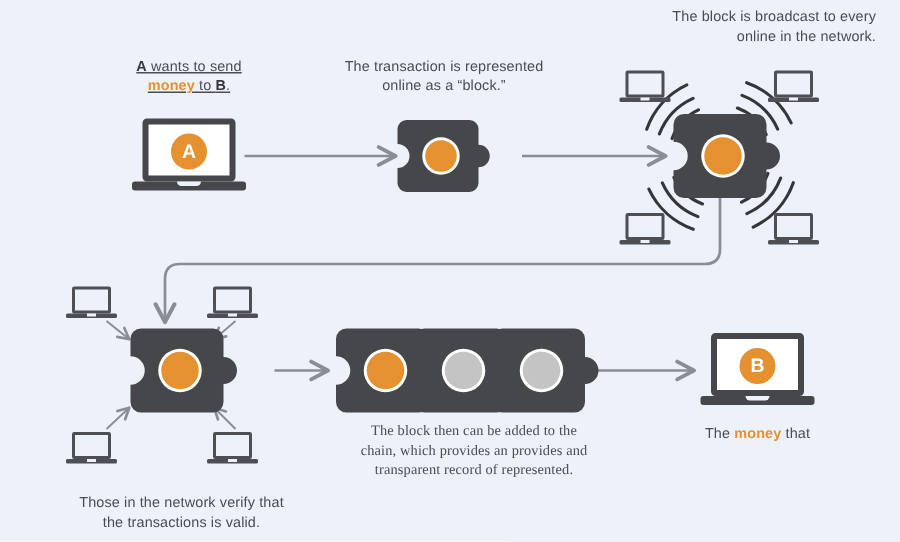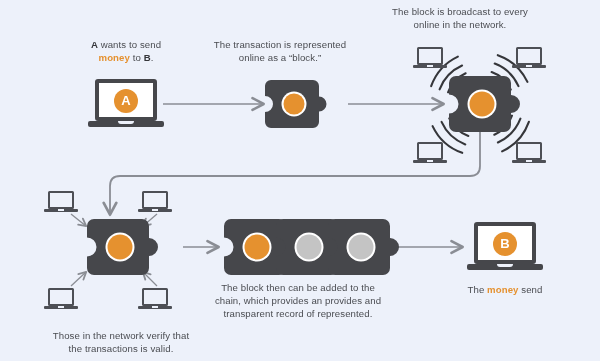--- a/index.html
+++ b/index.html
@@ -143,48 +143,48 @@
         <path d="M52,0 A52,52 0 0,1 37,37"></path>
       </g>
       <g transform="translate(480,104) rotate(110)">
         <path d="M34,0 A34,34 0 0,1 24,24"></path>
         <path d="M43,0 A43,43 0 0,1 30,30"></path>
         <path d="M52,0 A52,52 0 0,1 37,37"></path>
       </g>
     </g>
   </svg>
 
-  <div class="caption" style="left:46px; top:38px; width:160px;">
+  <div class="caption" style="left:46px; top:38px; width:160px;text-decoration:underline;">
     <div><span class="b">A</span><span> wants to send</span></div>
     <div><span class="amt">money</span><span> to </span><span class="b">B</span><span>.</span></div>
   </div>
 
   <div class="laptop-big" style="left:95px; top:79px;">
     <div class="lb-lid"></div>
     <div class="lb-coin">A</div>
     <div class="lb-base"></div>
     <div class="lb-notch"></div>
   </div>
 
-  <div class="caption" style="left:200px; top:38px; width:160px;">
+  <div class="caption" style="left:216px; top:38px; width:160px;">
     <div>The transaction is represented</div>
     <div>online as a “block.”</div>
   </div>
 
   <div class="block" style="left:265px; top:80px;">
     <svg width="62" height="48" viewBox="0 0 62 48">
       <path d="M6,0 H48 A6,6 0 0,1 54,6 V16.5
                A7.5,7.5 0 0,1 54,31.5 V42 A6,6 0 0,1 48,48 H6
                A6,6 0 0,1 0,42 V32 A8,8 0 0,0 0,16 V6 A6,6 0 0,1 6,0 Z" fill="#46474b"></path>
       <circle cx="29" cy="24" r="12.5" fill="#ffffff"></circle>
       <circle cx="29" cy="24" r="10.5" fill="#e5912f"></circle>
     </svg>
   </div>
 
-  <div class="caption" style="left:380px; top:5px; width:160px;">
+  <div class="caption" style="left:424px; top:5px; width:160px;text-align:right;">
     <div>The block is broadcast to every</div>
     <div>online in the network.</div>
   </div>
 
   <div class="laptop-sm" style="left:417px; top:47px;">
     <div class="ls-lid"></div>
     <div class="ls-base"></div>
     <div class="ls-notch"></div>
   </div>
   <div class="laptop-sm" style="left:516px; top:47px;">
@@ -268,30 +268,30 @@
       <g transform="translate(104,0)">
         <path d="M7,0 H55 A7,7 0 0,1 62,7 V19
                  A9,9 0 0,1 62,37 V49 A7,7 0 0,1 55,56 H7
                  A7,7 0 0,1 0,49 V37.5 A9.5,9.5 0 0,0 0,18.5 V7 A7,7 0 0,1 7,0 Z" fill="#46474b"></path>
         <circle cx="33" cy="28" r="14.5" fill="#ffffff"></circle>
         <circle cx="33" cy="28" r="12.5" fill="#c4c4c4"></circle>
       </g>
     </svg>
   </div>
 
-  <div class="caption" style="left:208px; top:281px; width:180px;">
+  <div class="caption" style="left:226px; top:281px; width:180px;font-family:Liberation Serif, serif;">
     <div>The block then can be added to the</div>
     <div>chain, which provides an provides and</div>
     <div>transparent record of represented.</div>
   </div>
 
   <div class="laptop-big" style="left:474px; top:222px;">
     <div class="lb-lid"></div>
     <div class="lb-coin">B</div>
     <div class="lb-base"></div>
     <div class="lb-notch"></div>
   </div>
 
   <div class="caption" style="left:425px; top:283px; width:160px;">
-    <div><span>The </span><span class="amt">money</span><span> send</span></div>
+    <div><span>The </span><span class="amt">money</span><span> that</span></div>
   </div>
 
 </div>
 
 </body></html>

